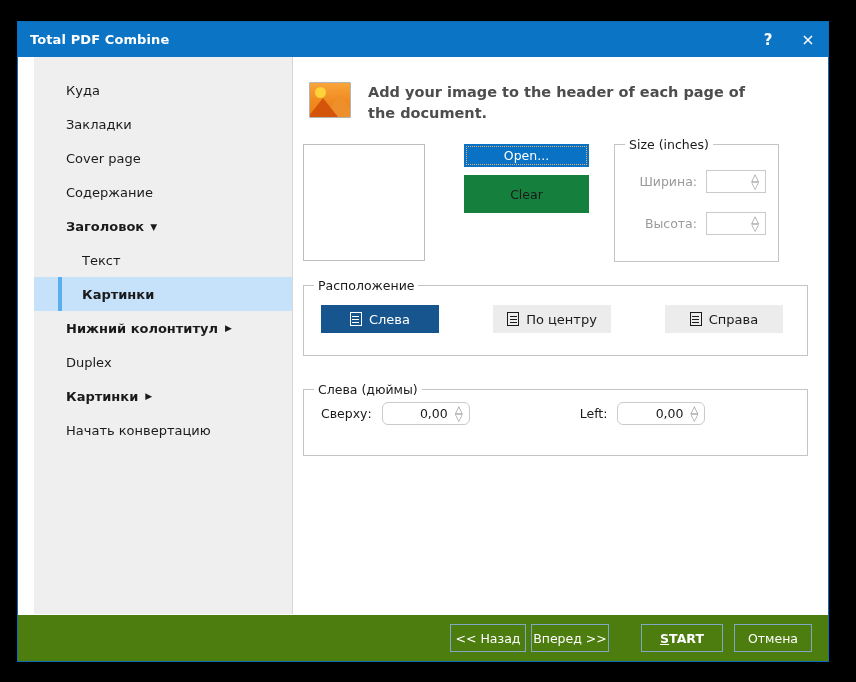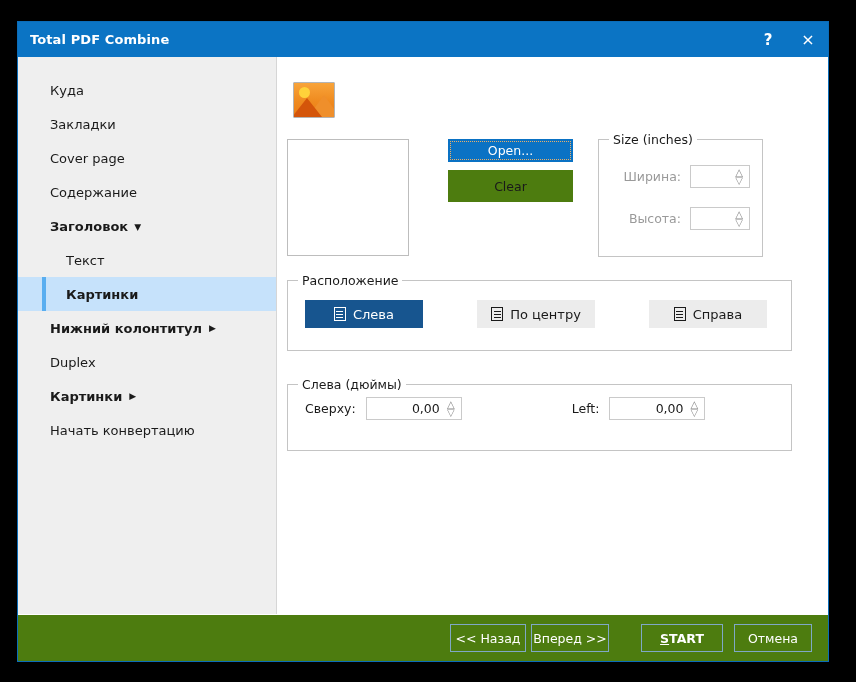--- a/index.html
+++ b/index.html
@@ -42,20 +42,21 @@
     cursor: default;
   }
   .title-btn.help { font-weight: bold; font-size: 15px; }
 
   
   .body-area {
     flex: 1 1 auto;
     display: flex;
     min-height: 0;
     background: #ffffff;
+    padding-left: 16px;
   }
   .sidebar {
     width: 259px;
     flex: 0 0 259px;
     background: #efefef;
     border-right: 1px solid #d6d6d6;
     padding-top: 16px;
     box-sizing: border-box;
     overflow: hidden;
   }
@@ -179,22 +180,22 @@
     position: relative;
   }
   .btn-open::after {
     content: "";
     position: absolute;
     left: 2px; right: 2px; top: 2px; bottom: 2px;
     border: 1px dotted #e8b06a;
   }
   .btn-clear {
     margin-top: 8px;
-    height: 32px;
-    background: #4d7c0f;
+    height: 38px;
+    background: #15803d;
     color: #1a1a1a;
     font-size: 12.5px;
     display: flex; align-items: center; justify-content: center;
     cursor: default;
     box-sizing: border-box;
   }
 
   
   .group {
     border: 1px solid #c4c4c4;
@@ -310,21 +311,21 @@
     align-items: center;
     margin-top: 12px;
     padding-left: 17px;
   }
   .marg-label {
     font-size: 12.5px;
     color: #1a1a1a;
     margin-right: 10px;
   }
   .marg-label.l2 { margin-left: 110px; }
-  .marg-spin { width: 96px; }
+  .marg-spin { width: 88px; border-radius: 6px; }
 
   
   .footer {
     flex: 0 0 auto;
     height: 47px;
     background: #4d7c0f;
     border-top: 1px solid #ffffff;
     display: flex;
     align-items: center;
     justify-content: flex-end;
@@ -413,20 +414,21 @@
     </div>
 
     <div class="main">
 
       <div class="head-row">
         <div class="head-icon">
           <div class="mt2"></div>
           <div class="sun"></div>
           <div class="mt1"></div>
         </div>
+        <div class="head-text">Add your image to the header of each page of the document.</div>
       </div>
 
       <div class="row1">
 
         <div class="preview-box"></div>
 
         <div class="btn-col">
           <div class="btn-open">Open...</div>
           <div class="btn-clear">Clear</div>
         </div>

